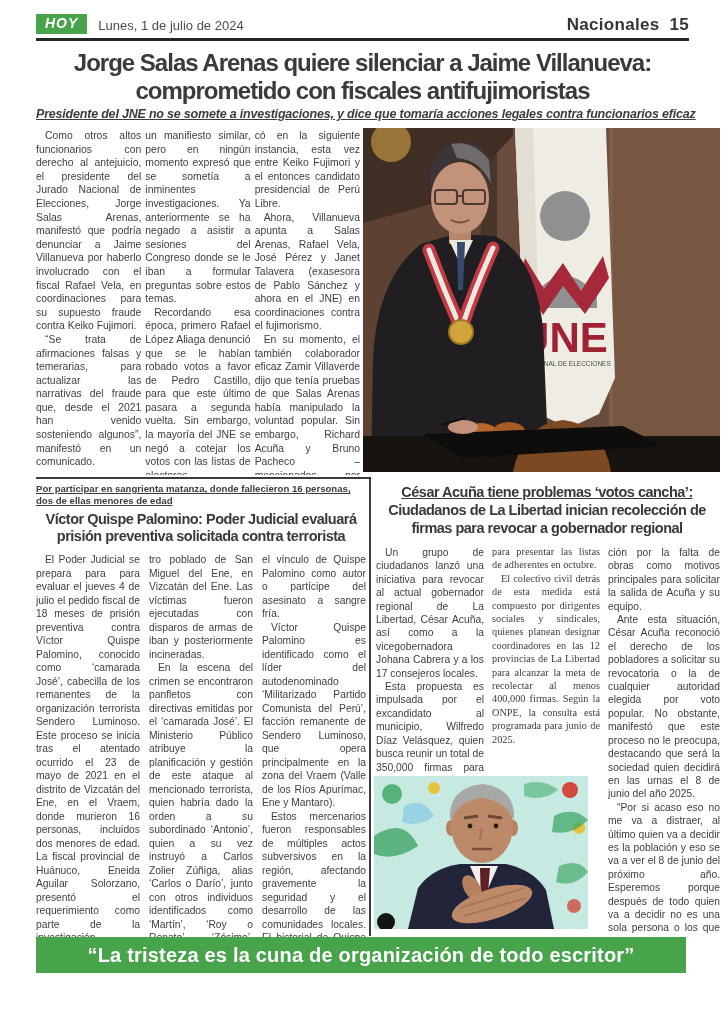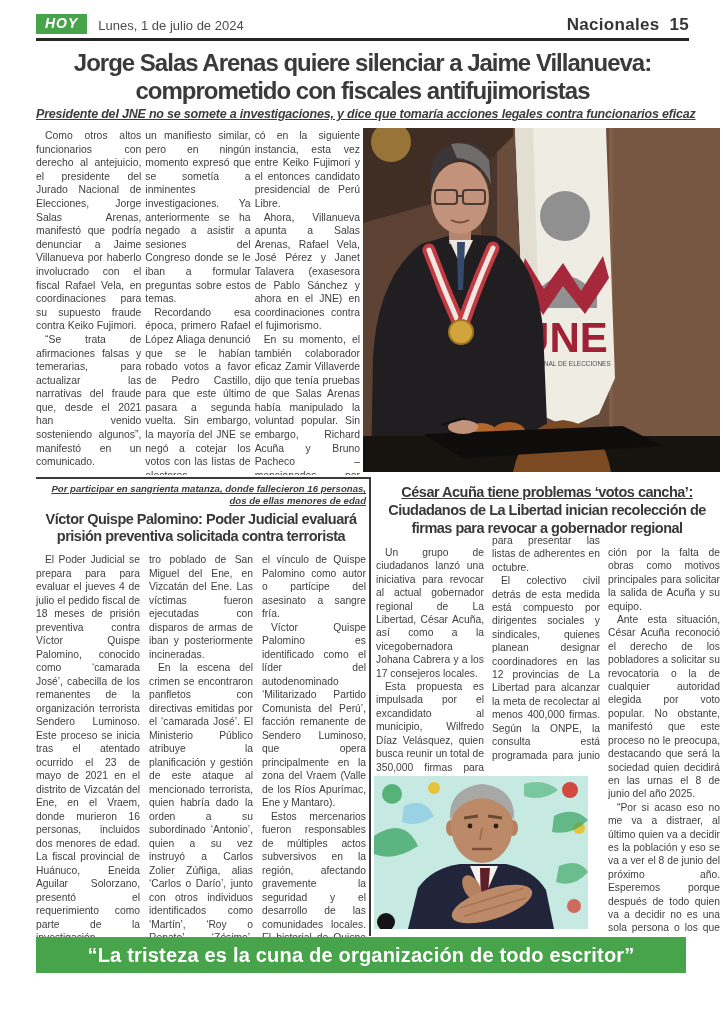--- a/index.html
+++ b/index.html
@@ -30,40 +30,40 @@
   .ncol p{margin:0;text-indent:9px;}
   .ncol p.cont{text-indent:0;}
   .lead-photo{left:363px;top:128px;width:357px;height:344px;}
 
   
   .rule-mid{left:36px;top:477px;width:333px;height:2px;background:#3a3a3a;}
   .rule-v{left:369px;top:477px;width:2px;height:459px;background:#3a3a3a;}
 
   
   .terror{left:36px;top:483px;width:330px;}
-  .kicker{text-align:right;font-size:9.6px;font-style:italic;font-weight:bold;
+  .kicker{text-align:left;font-size:9.6px;font-weight:bold;
        line-height:12px;color:#3c3c3c;}
   .kicker span{text-decoration:underline;white-space:nowrap;}
   .terror-headline{margin-top:4px;text-align:center;font-weight:bold;font-size:14.5px;
        line-height:17px;letter-spacing:-0.5px;color:#393939;}
   .terror-headline div{white-space:nowrap;}
   .terror-cols{margin-top:8px;display:flex;gap:9px;height:384px;}
   .terror-cols .ncol{font-size:10.3px;line-height:13.5px;}
 
   
   .acuna{left:374px;top:483px;width:346px;height:453px;}
   .acuna-headline{text-align:center;font-weight:bold;font-size:14.5px;line-height:18px;
        letter-spacing:-0.5px;color:#393939;}
   .acuna-headline div{white-space:nowrap;}
   .acuna-headline .hl-underline{text-decoration:underline;}
   .acuna-col{position:absolute;text-align:justify;font-size:10.3px;line-height:13.4px;overflow:hidden;}
   .acuna-col p{margin:0;text-indent:9px;}
   .acuna-col p.cont{text-indent:0;}
   .acuna-col1{left:2px;top:63px;width:108px;height:229px;}
-  .acuna-col2{left:118px;top:51px;width:108px;height:229px;}
+  .acuna-col2{left:118px;top:62px;width:108px;height:229px;font-family:Liberation Serif, serif;}
   .acuna-col3{left:234px;top:63px;width:112px;height:390px;}
   .acuna-photo{position:absolute;left:0;top:293px;width:214px;height:153px;}
 
   
   .quote-banner{left:36px;top:937px;width:650px;height:36px;background:#47a44b;
        color:#ffffff;font-weight:bold;font-size:20px;text-align:center;
        line-height:36px;letter-spacing:.2px;}
   svg{display:block;}
 </style>
 </head>

